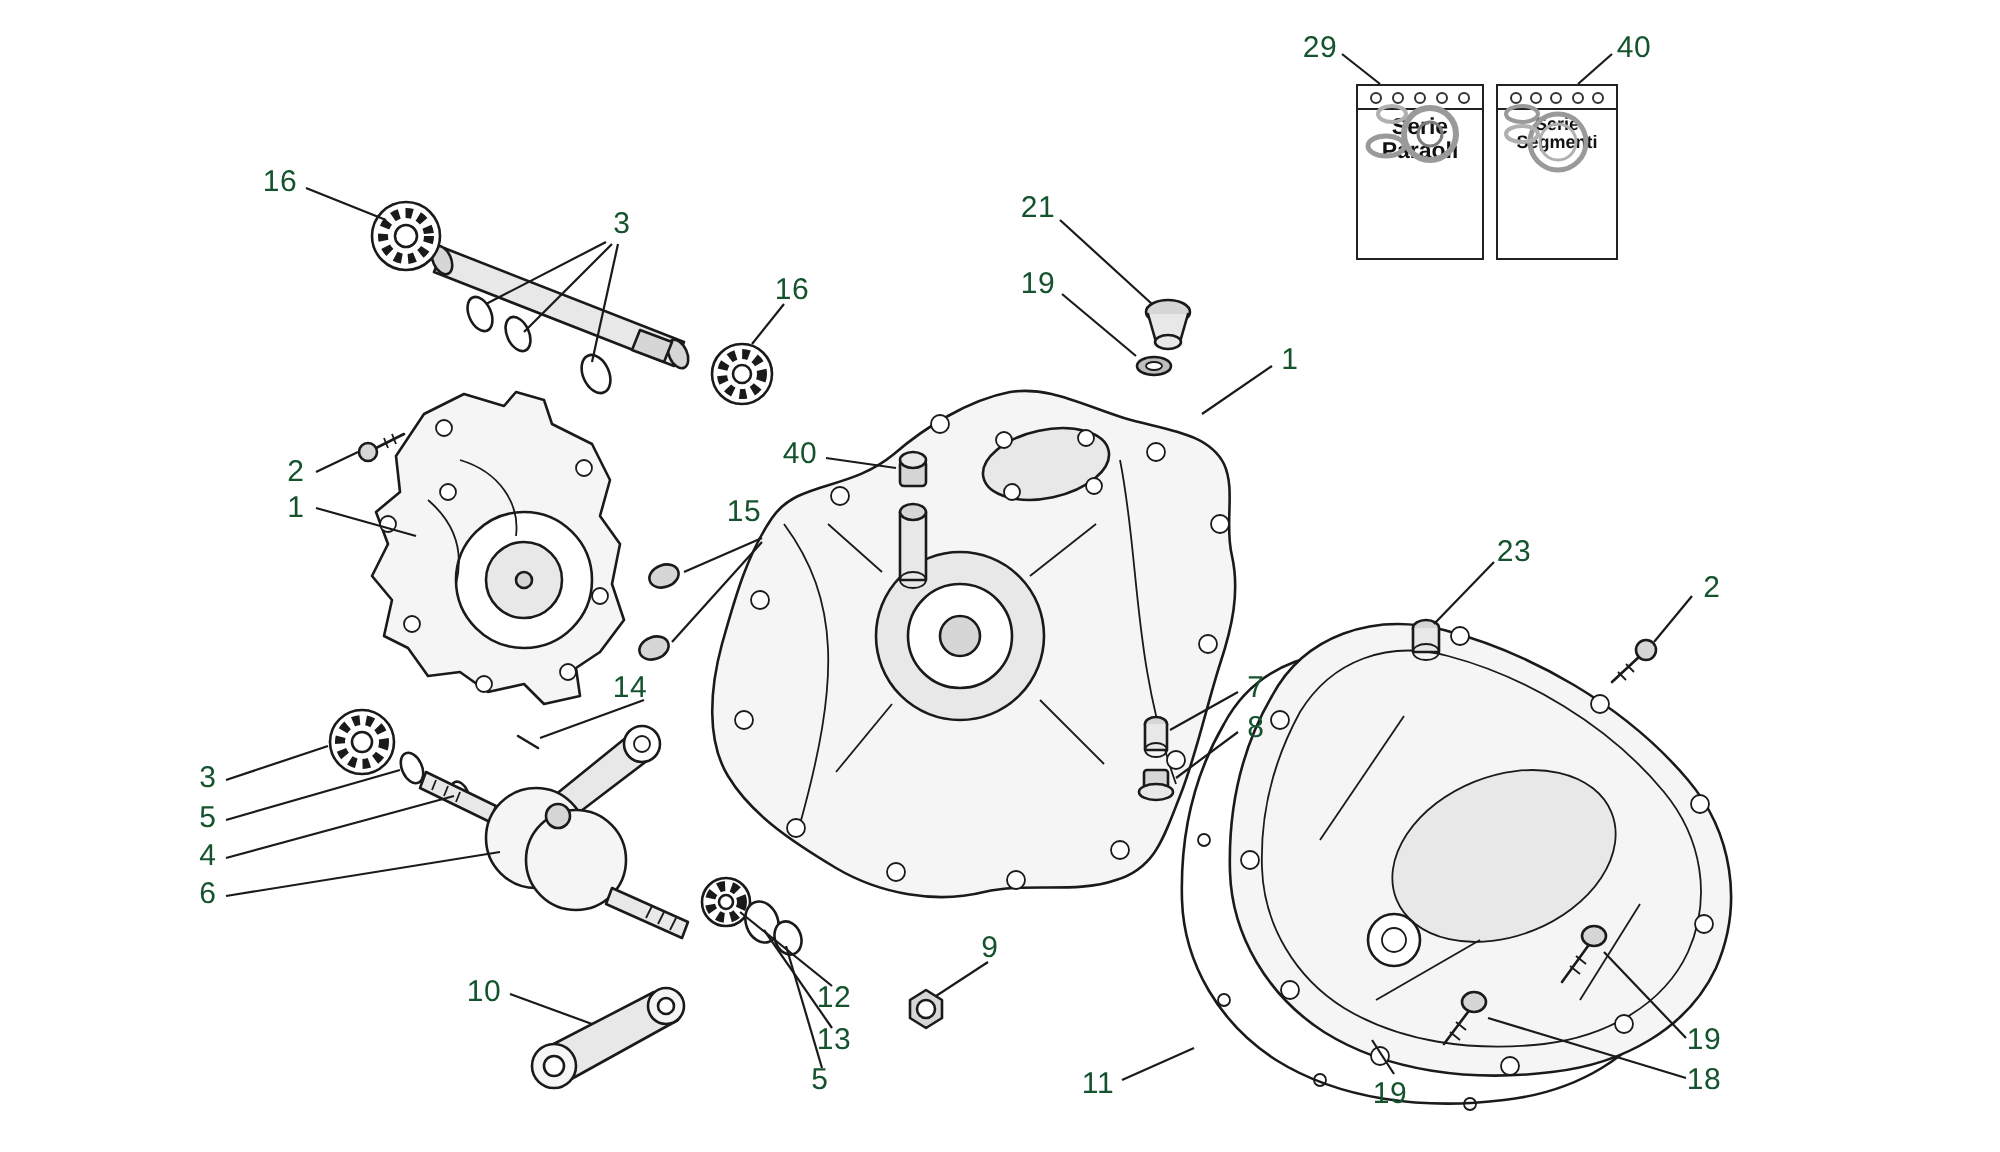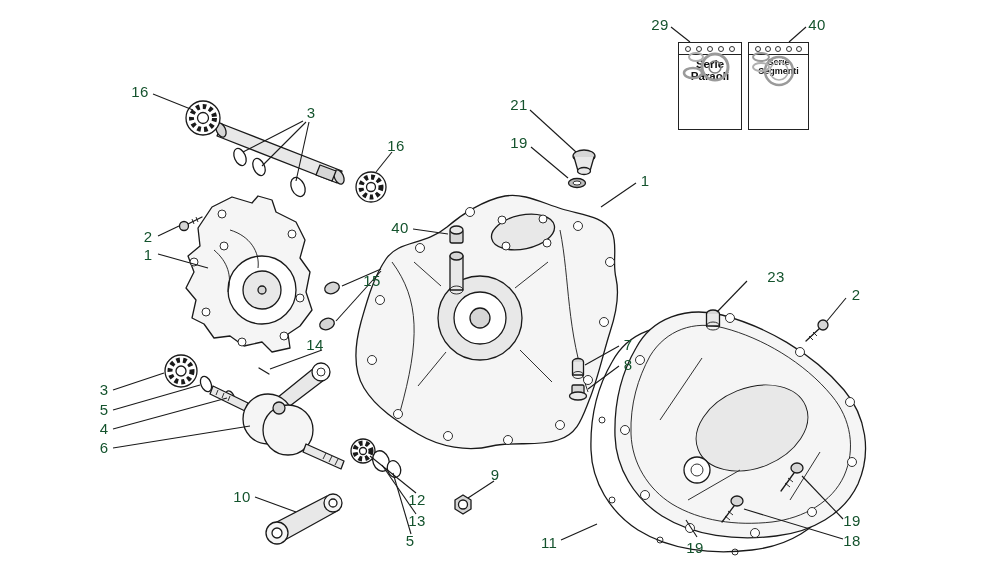--- a/index.html
+++ b/index.html
@@ -344,34 +344,34 @@
   </div>
 
   <div class="callout" style="left:140px;top:91px">16</div>
   <div class="callout" style="left:311px;top:112px">3</div>
   <div class="callout" style="left:396px;top:145px">16</div>
   <div class="callout" style="left:148px;top:236px">2</div>
   <div class="callout" style="left:148px;top:254px">1</div>
   <div class="callout" style="left:519px;top:104px">21</div>
   <div class="callout" style="left:519px;top:142px">19</div>
   <div class="callout" style="left:400px;top:227px">40</div>
-  <div class="callout" style="left:372px;top:280px">15</div>
+  <div class="callout" style="left:372px;top:256px">15</div>
   <div class="callout" style="left:315px;top:344px">14</div>
   <div class="callout" style="left:104px;top:389px">3</div>
   <div class="callout" style="left:104px;top:409px">5</div>
   <div class="callout" style="left:104px;top:428px">4</div>
   <div class="callout" style="left:104px;top:447px">6</div>
   <div class="callout" style="left:242px;top:496px">10</div>
   <div class="callout" style="left:417px;top:499px">12</div>
   <div class="callout" style="left:417px;top:520px">13</div>
   <div class="callout" style="left:410px;top:540px">5</div>
   <div class="callout" style="left:495px;top:474px">9</div>
   <div class="callout" style="left:628px;top:344px">7</div>
   <div class="callout" style="left:628px;top:364px">8</div>
-  <div class="callout" style="left:776px;top:276px">23</div>
+  <div class="callout" style="left:757px;top:276px">23</div>
   <div class="callout" style="left:856px;top:294px">2</div>
   <div class="callout" style="left:645px;top:180px">1</div>
   <div class="callout" style="left:549px;top:542px">11</div>
   <div class="callout" style="left:695px;top:547px">19</div>
   <div class="callout" style="left:852px;top:520px">19</div>
   <div class="callout" style="left:852px;top:540px">18</div>
   <div class="callout" style="left:660px;top:24px">29</div>
   <div class="callout" style="left:817px;top:24px">40</div>
 
 </div>

